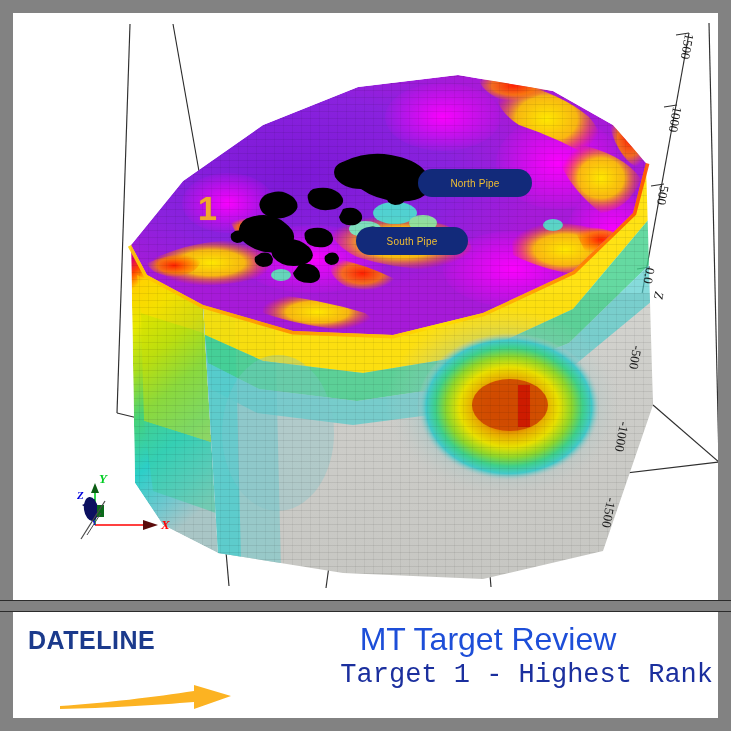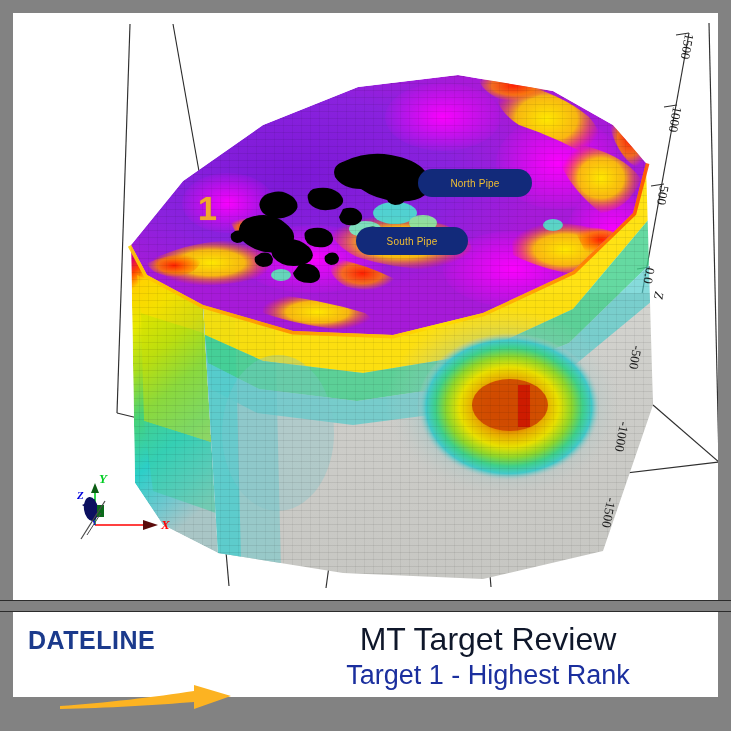--- a/index.html
+++ b/index.html
@@ -24,30 +24,30 @@
   .tick{position:absolute;font-family:"Liberation Serif",serif;font-size:13px;color:#1a1a1a;
         white-space:nowrap;transform-origin:left top;}
   .axtitle{position:absolute;font-family:"Liberation Serif",serif;font-size:13px;color:#1a1a1a;
            white-space:nowrap;transform-origin:left top;}
 
   
   .triad-lbl{position:absolute;font-family:"Liberation Serif",serif;font-style:italic;
              font-size:13px;font-weight:700;}
 
   
-  #footer{position:absolute;left:13px;top:612px;width:705px;height:85px;background:#ffffff;}
+  #footer{position:absolute;left:13px;top:612px;width:705px;height:106px;background:#ffffff;}
   #logo-block{position:absolute;left:15px;top:14px;width:230px;}
   .logo-line{color:#1b3a8c;font-family:"Liberation Sans",sans-serif;font-weight:700;
              font-size:25px;letter-spacing:.5px;line-height:1.12;}
   #logo-arrow{position:absolute;left:45px;top:72px;width:175px;height:26px;}
   #title-block{position:absolute;left:250px;top:8px;width:450px;text-align:center;}
-  #title-main{color:#0f172a;font-family:"Liberation Sans",sans-serif;font-size:32px;
+  #title-main{color:#1d4ed8;font-family:"Liberation Sans",sans-serif;font-size:32px;
               line-height:1.22;font-weight:400;}
-  #title-sub{color:#1b2f9e;font-family:Liberation Sans, sans-serif;font-size:27px;
-             line-height:1.22;font-weight:400;}
+  #title-sub{color:#1b2f9e;font-family:Liberation Mono, monospace;font-size:27px;
+             line-height:1.22;font-weight:400;text-align:right;}
 
   .hairline{position:absolute;left:0;width:731px;height:1px;background:#2b2b2b;}
 </style>
 </head>
 <body>
 
 <div id="page">
 
   <div id="viewport">
 

